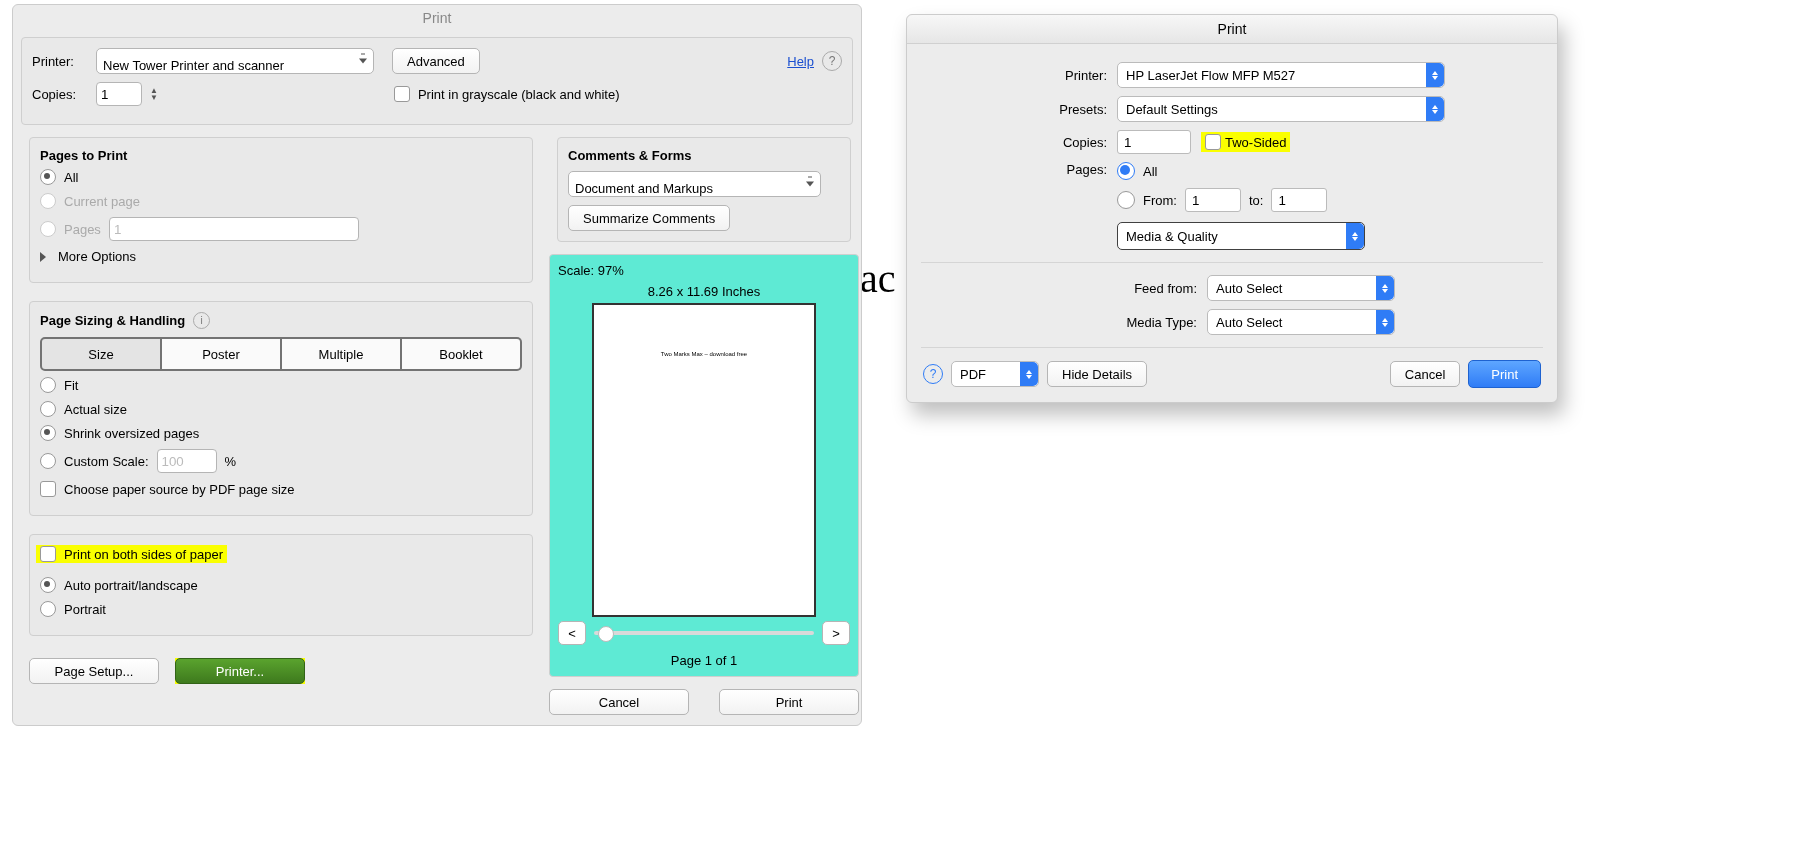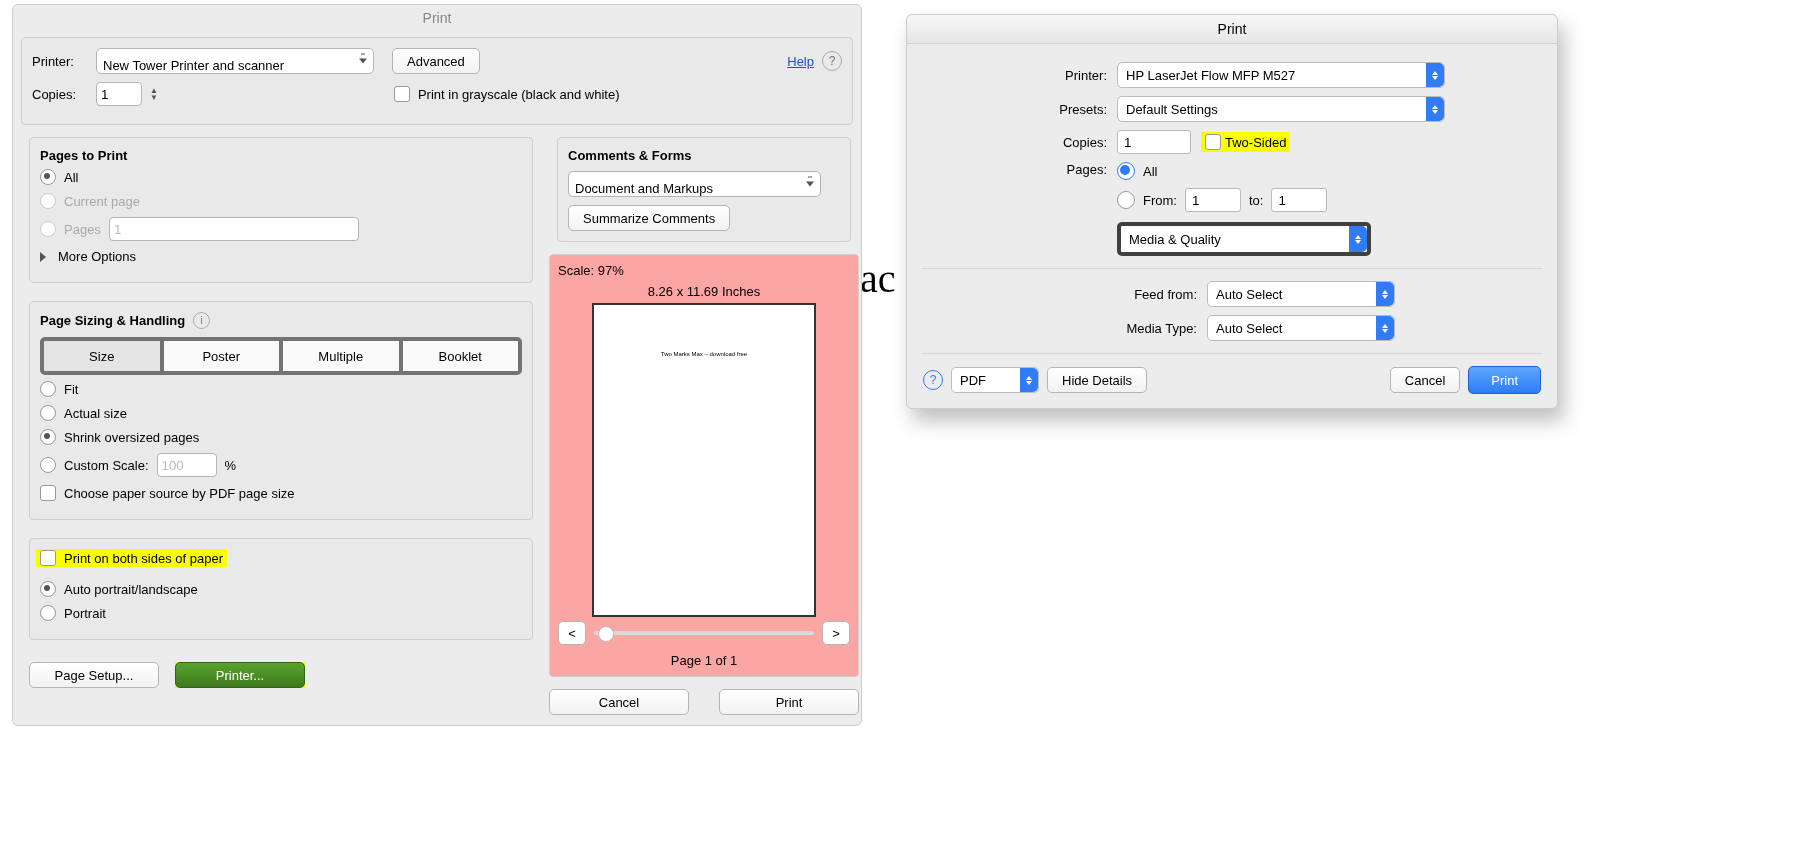--- a/index.html
+++ b/index.html
@@ -62,30 +62,30 @@
   .stepper { display:inline-flex;flex-direction:column;}
   .stepper span{font-size:8px;line-height:7px;color:#555;}
   .chk { width:14px;height:14px;border:1px solid #999;border-radius:3px;background:#fff;display:inline-block;}
   .radio { width:14px;height:14px;border:1px solid #999;border-radius:50%;background:#fff;display:inline-block;position:relative;}
   .radio.sel::after{content:"";position:absolute;left:3px;top:3px;width:6px;height:6px;border-radius:50%;background:#555;}
   .disabled{color:#aaa;}
   .disclosure{display:inline-block;width:0;height:0;border-top:5px solid transparent;border-bottom:5px solid transparent;border-left:6px solid #555;margin-right:4px;}
   .link{color:#1a4fd0;text-decoration:underline;}
   .help-circ{display:inline-flex;width:18px;height:18px;border:1px solid #aaa;border-radius:50%;align-items:center;justify-content:center;font-size:12px;color:#777;}
   .tabs { display:flex; gap:0; margin:6px 0;}
-  .tab { flex:1; text-align:center; border:4px solid #737373; height:30px; display:flex;align-items:center;justify-content:center;background:#fafafa;}
+  .tab { flex:1; text-align:center; border:2px solid #737373; height:30px; display:flex;align-items:center;justify-content:center;background:#fafafa;}
   .tab:first-child{border-radius:5px 0 0 5px;}
   .tab:last-child{border-radius:0 5px 5px 0;}
   .tab + .tab{border-left:none;}
   .tab.active{background:#e4e4e4;}
   .hl{background:#faff00;}
   .two-col{display:flex;gap:8px;}
   .left-col{flex:0 0 520px;display:flex;flex-direction:column;gap:6px;}
   .right-col{flex:1;display:flex;flex-direction:column;gap:6px;}
-  .preview { background:#fca5a5;border:1px solid #cfcfcf;border-radius:4px;padding:8px;}
+  .preview { background:#5eead4;border:1px solid #cfcfcf;border-radius:4px;padding:8px;}
   .page-thumb{width:220px;height:310px;border:2px solid #333;background:#fff;margin:4px auto;position:relative;}
   .page-thumb .tiny{position:absolute;left:50%;top:46px;transform:translateX(-50%);font-size:6px;}
   .navbtn{width:26px;height:22px;border:1px solid #b5b5b5;border-radius:5px;background:#fff;display:inline-flex;align-items:center;justify-content:center;}
   .slider{flex:1;height:4px;background:#d9d9d9;border-radius:3px;position:relative;}
   .slider::before{content:"";position:absolute;left:4px;top:-5px;width:14px;height:14px;border-radius:50%;background:#fff;border:1px solid #bbb;}
   .foot-btns{display:flex;gap:16px;margin:10px 8px;}
   .foot-btns .btn{flex:0 0 auto;min-width:100px;}
   .btn.green{background:linear-gradient(#5aa32e,#3e7a1d);color:#fff;border-color:#326317;}
   
   
@@ -111,21 +111,21 @@
   .end-blue::after{content:"";width:0;height:0;border-left:3px solid transparent;border-right:3px solid transparent;border-top:4px solid #fff;}
   .numfield{width:60px;height:22px;border:1px solid #bbb;border-radius:3px;background:#fff;padding:0 6px;}
   .macradio{width:16px;height:16px;border:1px solid #999;border-radius:50%;background:#fff;display:inline-block;position:relative;}
   .macradio.blue::after{content:"";position:absolute;left:2px;top:2px;width:10px;height:10px;border-radius:50%;background:#2f7cf6;}
   .macradio.blue{border-color:#2f7cf6;}
   hr.sep{border:none;border-top:1px solid #d5d5d5;margin:12px 14px;}
   .footer2{display:flex;align-items:center;gap:8px;padding:0 16px;}
   .footer2 .spacer{flex:1;}
   .btn-primary{background:linear-gradient(#5ea6ff,#2f7cf6);color:#fff;border:1px solid #1e62d0;border-radius:5px;height:26px;padding:0 22px;}
   .popupbtn.small{max-width:170px;}
-  .middle-popup{display:flex;align-items:center;background:#fff;border:4px solid #404040;border-radius:5px;height:26px;position:relative;padding:0 8px;width:230px;}
+  .middle-popup{display:flex;align-items:center;background:#fff;border:1px solid #404040;border-radius:5px;height:26px;position:relative;padding:0 8px;width:230px;}
 </style>
 </head>
 <body>
 
 <div class="bg-text">ac</div>
 
 <div class="dlg1">
   <div class="dlg-title">Print</div>
 
   <div class="section">

